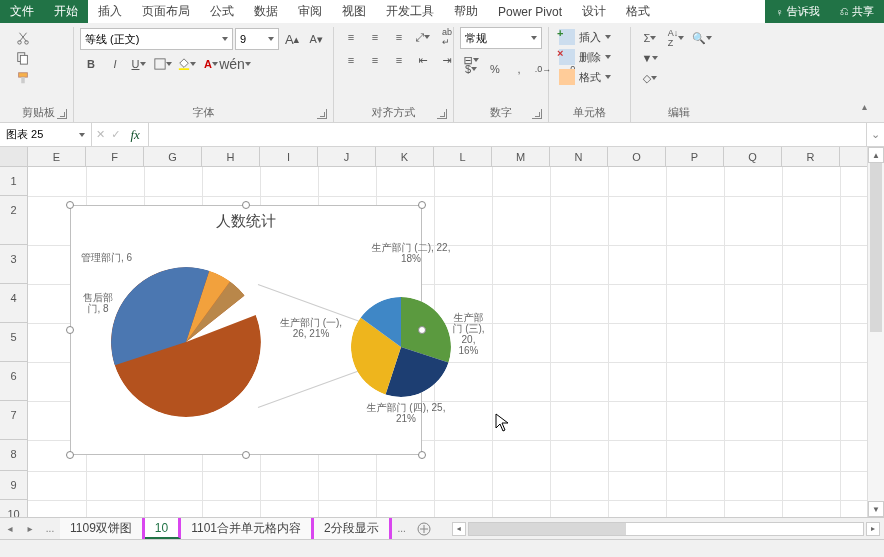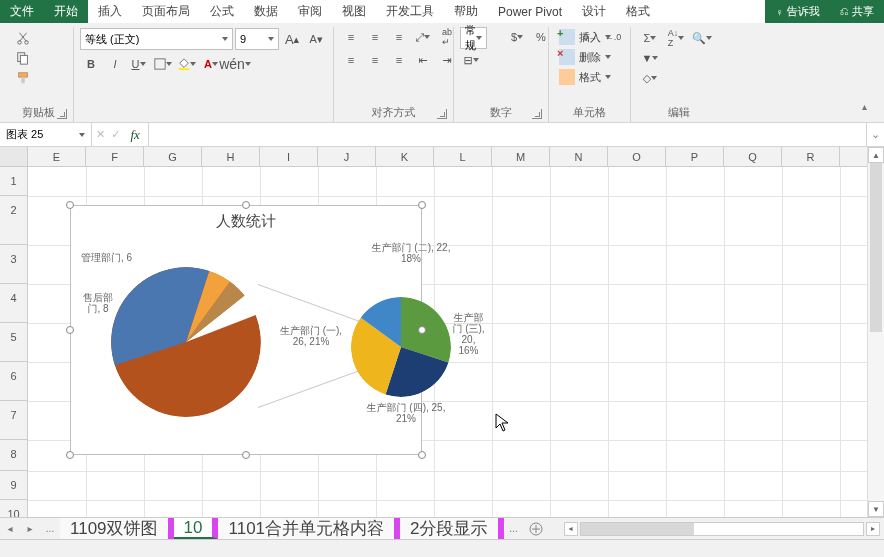--- a/index.html
+++ b/index.html
@@ -58,21 +58,21 @@
 .chart .title{text-align:center;font-size:15px;padding:6px 0;color:#444}
 .chart-body{position:relative;height:210px}
 .handle{position:absolute;width:8px;height:8px;border:1px solid #888;background:#fff;border-radius:50%}
 .pie{position:absolute;border-radius:50%}
 .lbl{position:absolute;font-size:10px;color:#666;text-align:center;line-height:1.1;white-space:nowrap}
 .leader{position:absolute;background:#ccc;height:1px;transform-origin:left center}
 .cursor{position:absolute;left:495px;top:413px;pointer-events:none}
 
 .sheettabs{position:absolute;left:0;right:0;bottom:18px;height:22px;border-top:1px solid #ccc;background:#f1f1f1;display:flex;align-items:stretch}
 .navbtn{width:20px;display:flex;align-items:center;justify-content:center;color:#777;cursor:pointer;font-size:10px}
-.stab{padding:0 10px;display:flex;align-items:center;border-right:6px solid #d946ef;background:#f9f9f9;cursor:pointer;font-size:17px;color:#444}
+.stab{padding:0 10px;display:flex;align-items:center;border-right:3px solid #d946ef;background:#f9f9f9;cursor:pointer;font-size:12px;color:#444}
 .stab.active{background:#fff;border-bottom:2px solid #217346;color:#217346;font-weight:500}
 .addsheet{width:24px;display:flex;align-items:center;justify-content:center;cursor:pointer}
 .addsheet svg{width:14px;height:14px}
 .hscroll{margin-left:12px;flex:1;display:flex;align-items:center;padding:0 4px;gap:2px}
 .hs-btn{width:14px;height:14px;border:1px solid #ccc;background:#fff;display:flex;align-items:center;justify-content:center;font-size:8px;color:#666}
 .hs-track{flex:1;height:14px;border:1px solid #ccc;background:#fff;position:relative}
 .hs-thumb{position:absolute;left:0;top:0;bottom:0;width:40%;background:#d8d8d8}
 
 .status{position:absolute;left:0;right:0;bottom:0;height:18px;background:#f1f1f1;border-top:1px solid #ccc}
 
@@ -171,20 +171,21 @@
             </svg>
             <span class="dd-sm"></span>
           </span>
         <span class="sm">
             <span style="color:#c00;font-weight:bold">A</span>
             <span class="dd-sm"></span>
           </span>
         <span class="sm" style="font-size:14px">wén<span class="dd-sm"></span></span>
       </div>
     </div>
+    <div class="group-label"><span>字体</span><span class="dl"></span></div>
   </div>
 
   <div class="group" style="width:120px">
     <div class="group-body" style="flex-direction:column;gap:3px">
       <div class="row">
         <span class="sm">≡</span>
         <span class="sm">≡</span>
         <span class="sm">≡</span>
         <span class="sm">⤢<span class="dd-sm"></span></span>
         <span class="sm" style="font-size:9px">ab<br>↵</span>
@@ -195,21 +196,21 @@
         <span class="sm">≡</span>
         <span class="sm">⇤</span>
         <span class="sm">⇥</span>
         <span class="sm">⊟<span class="dd-sm"></span></span>
       </div>
     </div>
     <div class="group-label"><span>对齐方式</span><span class="dl"></span></div>
   </div>
 
   <div class="group" style="width:95px">
-    <div class="group-body" style="flex-direction:row;gap:19px;width:100%">
+    <div class="group-body" style="flex-direction:column;gap:10px;width:100%">
       <div class="sel" style="width:100%">
           <span>常规</span>
           <span class="dd"></span>
         </div>
       <div class="row">
         <span class="sm">$<span class="dd-sm"></span></span>
         <span class="sm">%</span>
         <span class="sm">,</span>
         <span class="sm" style="font-size:9px">.0→</span>
         <span class="sm" style="font-size:9px">←.0</span>
@@ -353,21 +354,21 @@
           <svg class="pie" style="left:280px;top:60px;width:100px;height:100px" viewBox="-1 -1 2 2">
             <path d="M0 0 L0 -1 A1 1 0 0 1 0.95 0.31 Z" fill="#5b9a3f"></path>
             <path d="M0 0 L0.95 0.31 A1 1 0 0 1 -0.31 0.95 Z" fill="#1d3e72"></path>
             <path d="M0 0 L-0.31 0.95 A1 1 0 0 1 -0.81 -0.59 Z" fill="#eeb51d"></path>
             <path d="M0 0 L-0.81 -0.59 A1 1 0 0 1 0 -1 Z" fill="#3f87c6"></path>
           </svg>
 
           <div class="lbl" style="left:10px;top:15px">管理部门, 6</div>
           <div class="lbl" style="left:8px;top:55px;width:38px;white-space:normal">售后部门, 8</div>
 
-          <div class="lbl" style="left:205px;top:88px;width:70px;white-space:normal">生产部门 (一), 26, 21%</div>
+          <div class="lbl" style="left:205px;top:80px;width:70px;white-space:normal">生产部门 (一), 26, 21%</div>
           <div class="lbl" style="left:300px;top:5px;width:80px;white-space:normal">生产部门 (二), 22, 18%</div>
           <div class="lbl" style="left:380px;top:75px;width:35px;white-space:normal">生产部门 (三), 20, 16%</div>
           <div class="lbl" style="left:295px;top:165px;width:80px;white-space:normal">生产部门 (四), 25, 21%</div>
         </div>
 
         <span class="handle" style="left:-5px;top:-5px"></span>
         <span class="handle" style="left:50%;top:-5px;margin-left:-4px"></span>
         <span class="handle" style="right:-5px;top:-5px"></span>
         <span class="handle" style="left:-5px;top:50%;margin-top:-4px"></span>
         <span class="handle" style="right:-5px;top:50%;margin-top:-4px"></span>

